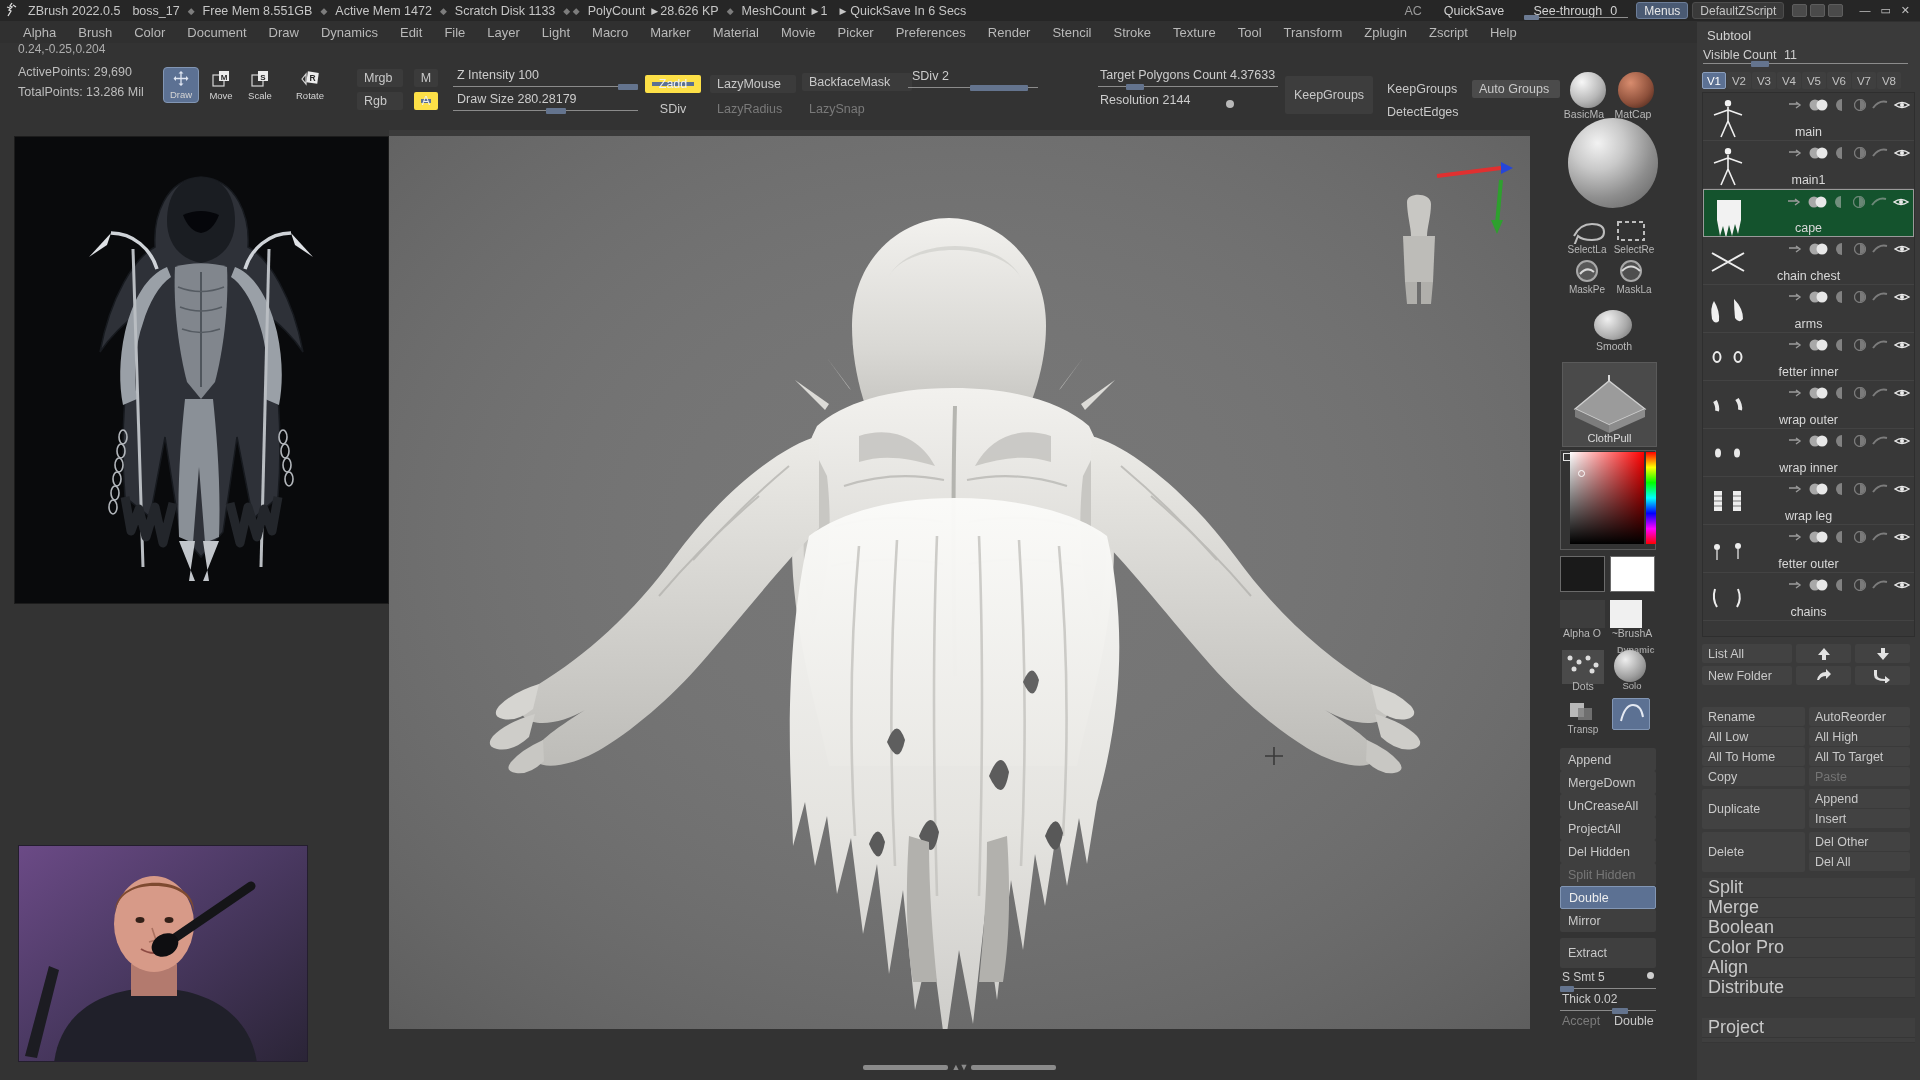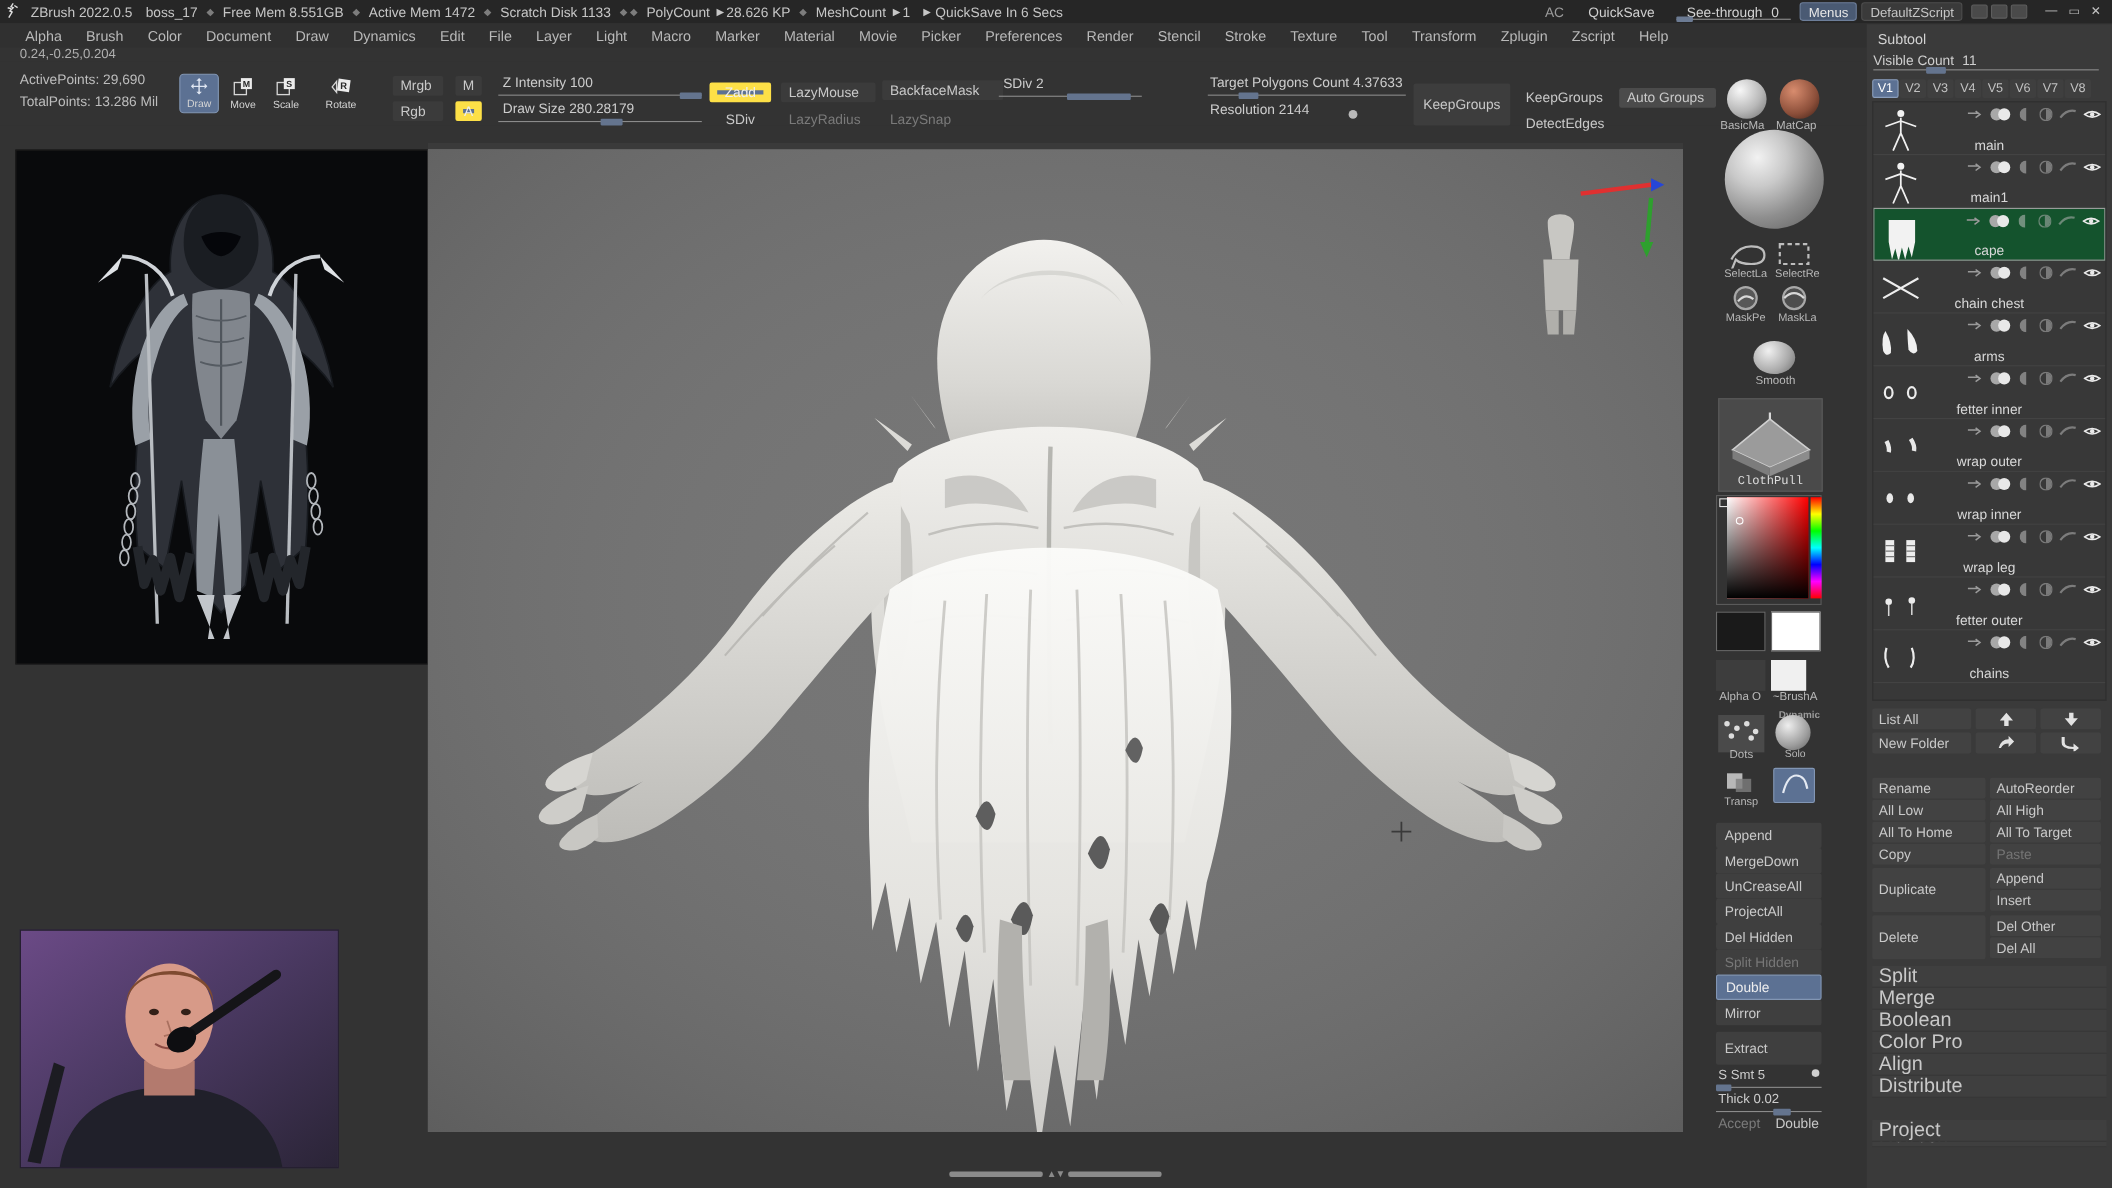--- a/index.html
+++ b/index.html
@@ -128,21 +128,21 @@
   .matball {
     position:absolute; border-radius:50%;
   }
   .mat-label { position:absolute; font-size:10.5px; color:#b8b8b8; text-align:center;}
   .bigsphere {
     position:absolute; left:1568px; top:118px; width:90px; height:90px; border-radius:50%;
     background:radial-gradient(circle at 33% 28%, #f2f2f2 0%, #c9c9c9 30%, #8e8e8e 62%, #5a5a5a 100%);
   }
   .brushtile {
     position:absolute; left:1562px; top:362px; width:95px; height:85px;
-    background:#4a4a4a; border:1px solid #5a5a5a;font-family:Liberation Mono, monospace;
+    background:#4a4a4a; border:1px solid #5a5a5a;
   }
   .brushtile .name {
     position:absolute; bottom:2px; left:0; right:0; text-align:center; font-size:11px; color:#ddd;
   }
   .colorpicker {
     position:absolute; left:1560px; top:450px; width:96px; height:100px;
     border:1px solid #5a5a5a;
   }
   .cp-sq {
     position:absolute; left:1570px; top:452px; width:74px; height:92px;

